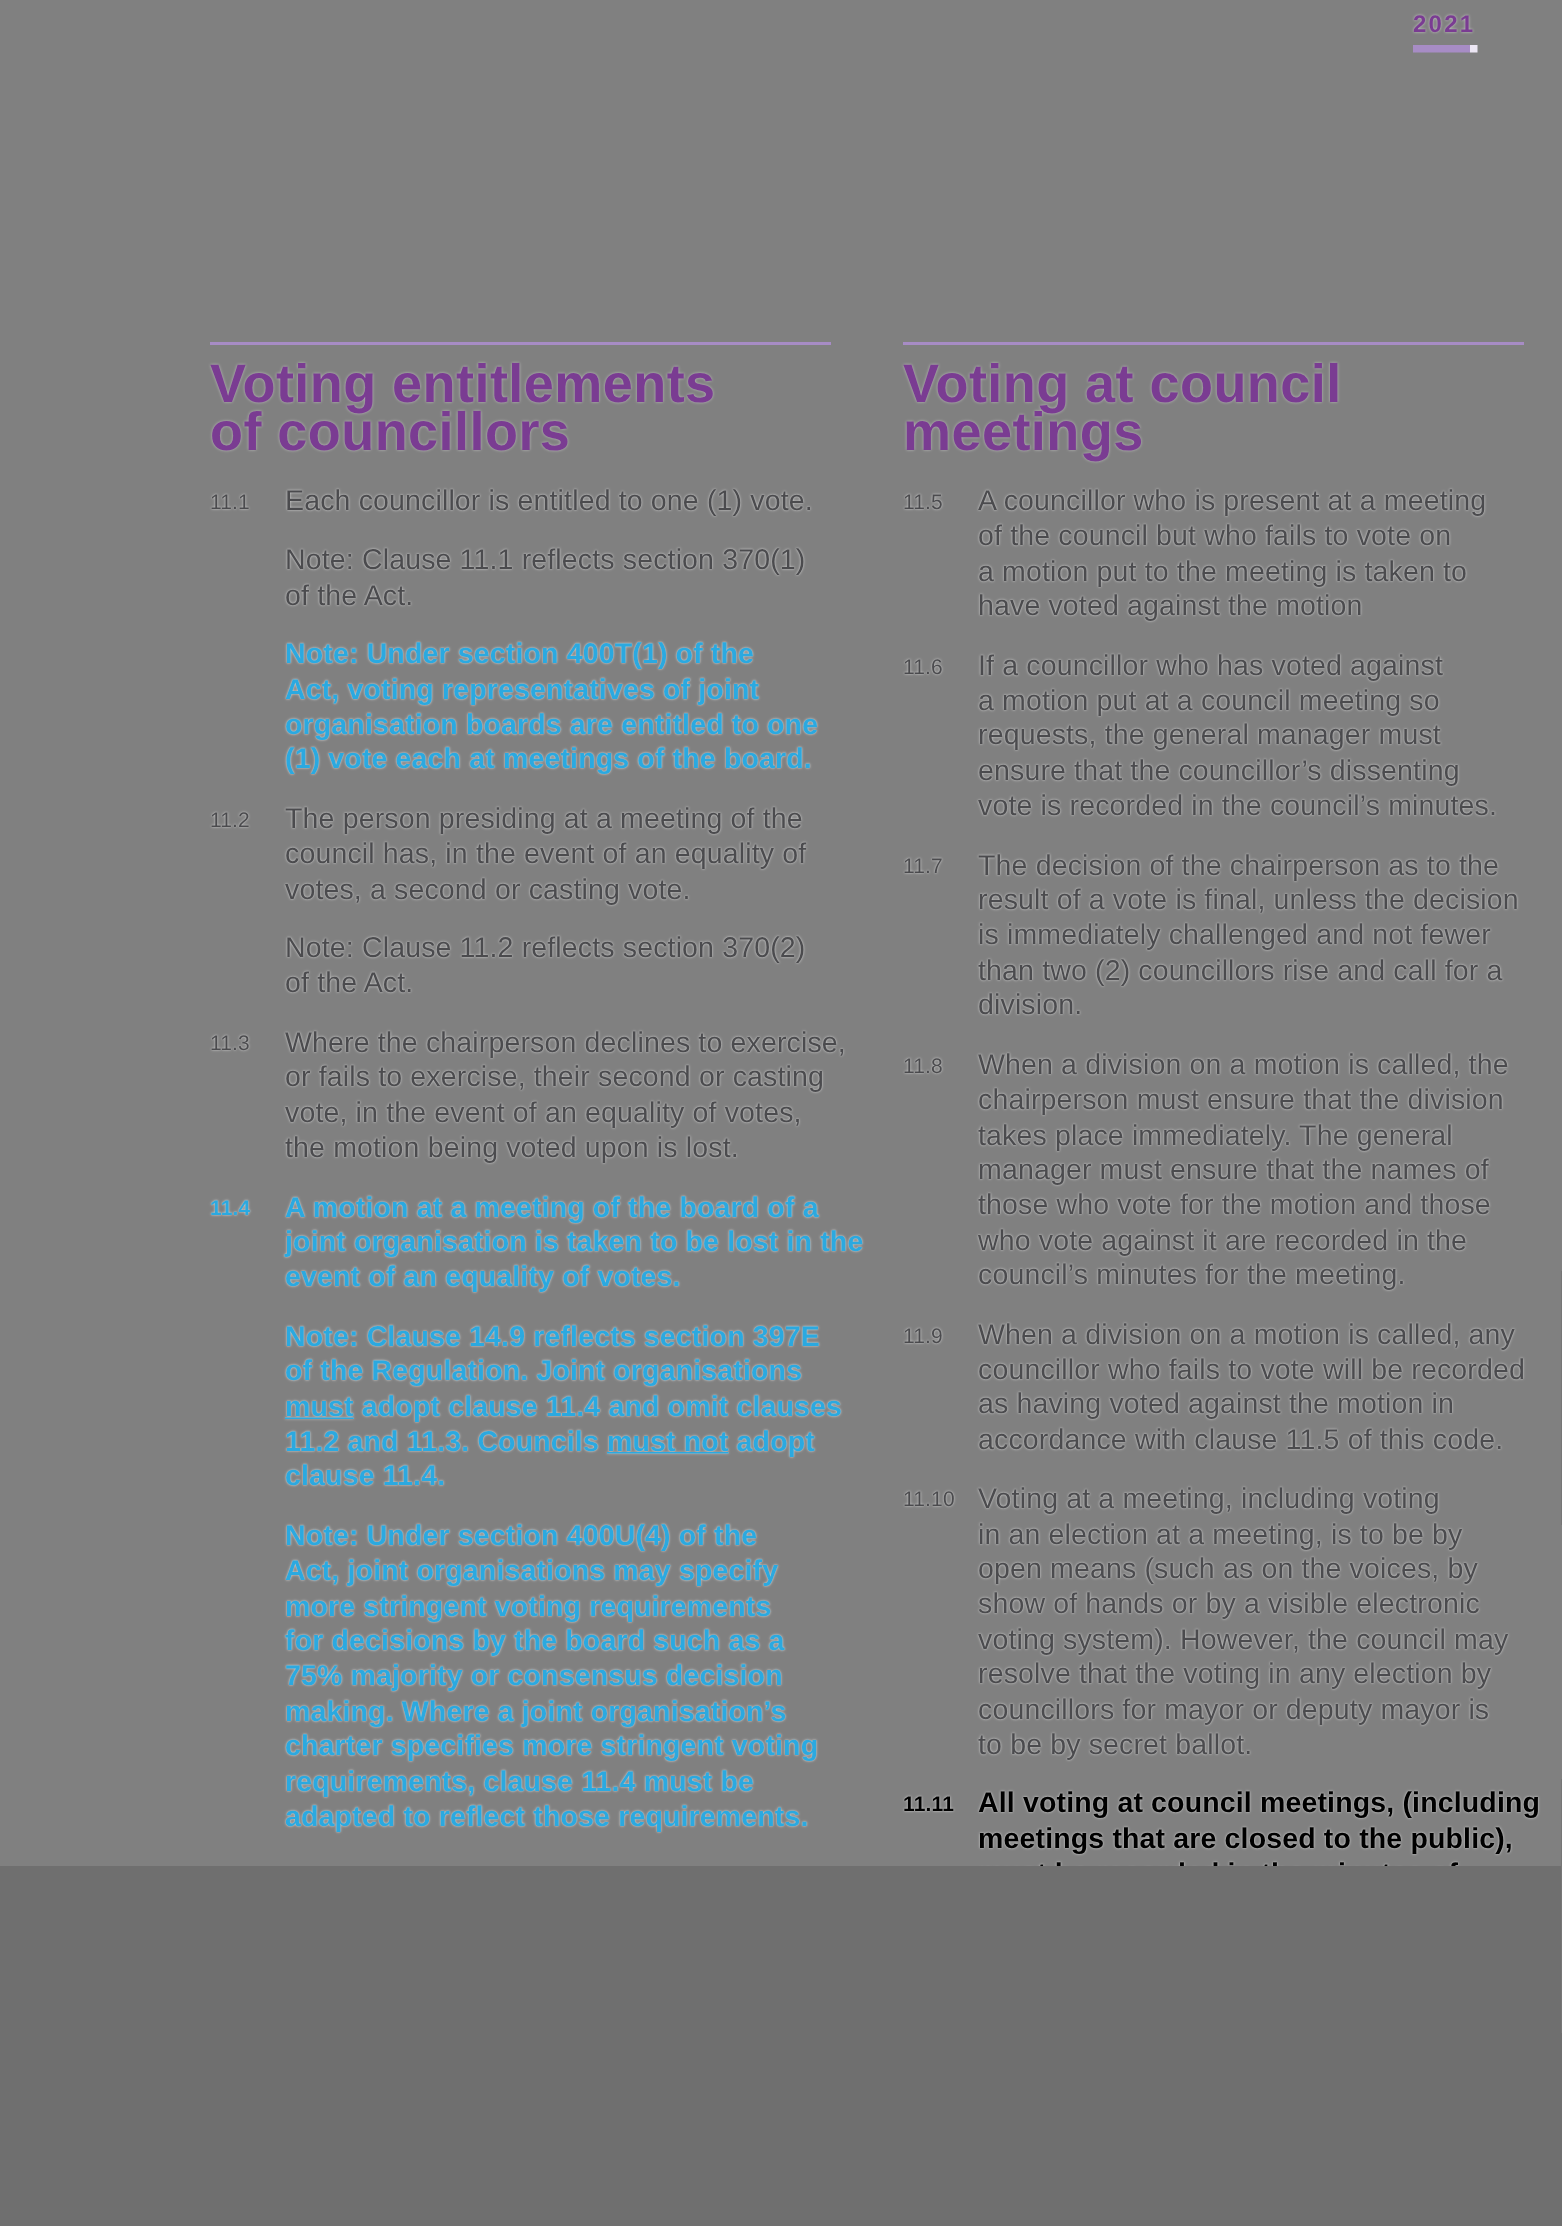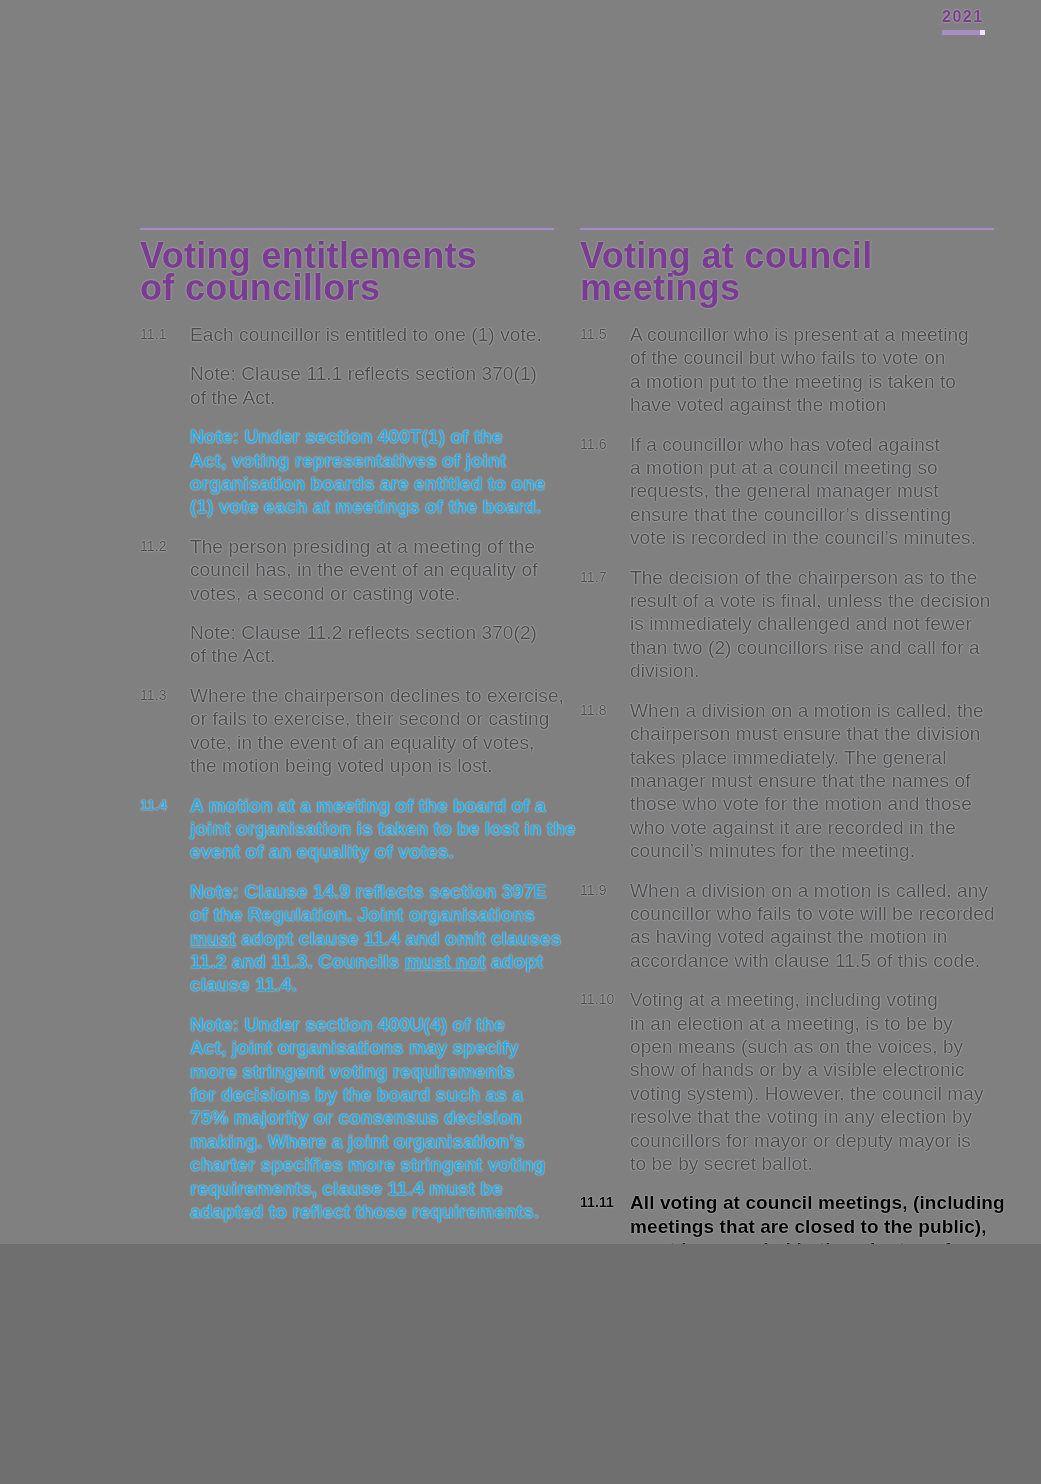--- a/index.html
+++ b/index.html
@@ -11,21 +11,21 @@
 
   .year { position:absolute; left:942px; top:8px; }
   .year-label { font-size:16px; font-weight:700; color:#7a3c92; letter-spacing:1.5px;
                 text-shadow:0 0 2px rgba(255,255,255,.6); }
   .year-bar { margin-top:4px; width:43px; height:5px;
               background:linear-gradient(90deg,#a78cc5 0 38px,#ece6f4 38px); }
 
   .col { position:absolute; top:228px; width:414px;
          border-top:2px solid #a78cc5; padding-top:10px; }
   .col-left  { left:140px; }
-  .col-right { left:580px; }
+  .col-right { left:602px; }
 
   .heading { margin:0 0 19px 0; font-size:36px; line-height:32px; font-weight:700;
              color:#7a3c92; white-space:pre; letter-spacing:.3px;
              text-shadow:0 0 2px rgba(255,255,255,.5); }
 
   .item { position:relative; padding-left:50px; margin-bottom:16px; }
   .txt { margin:0; white-space:pre; font-size:19px; line-height:23.4px;
          color:#4b4b4e; letter-spacing:.1px;
          text-shadow:0 0 2px rgba(255,255,255,.55), 0 0 1px rgba(255,255,255,.4); }
   .num { position:absolute; left:0; top:0; font-size:14px; line-height:23.4px;

